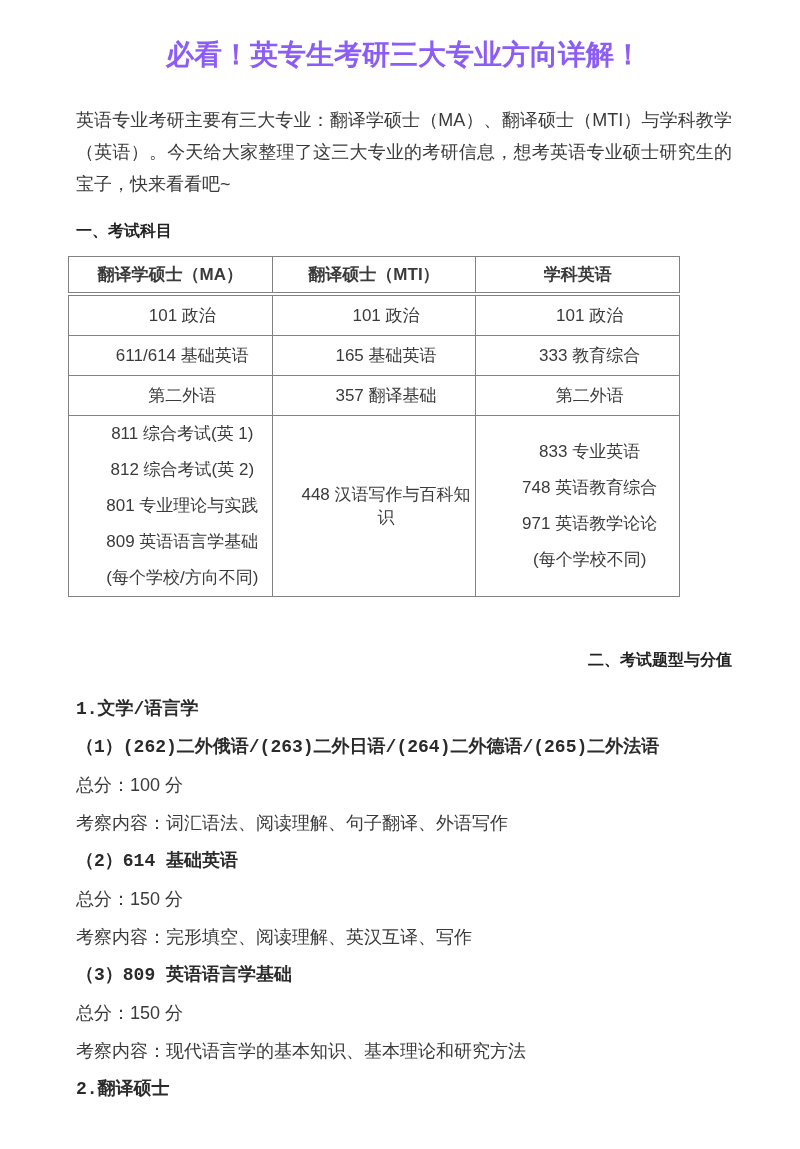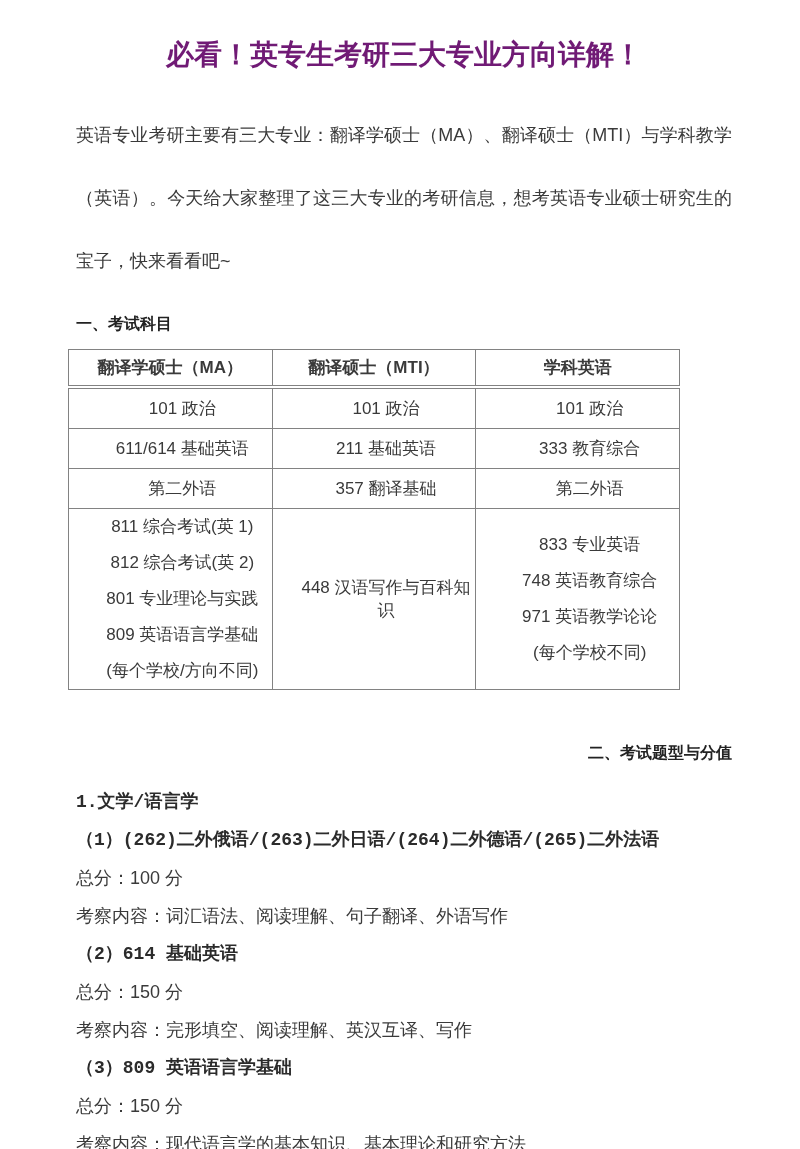--- a/index.html
+++ b/index.html
@@ -17,21 +17,21 @@
   }
   .doc-title {
     font-size: 28px;
     font-weight: bold;
     text-align: center;
     line-height: 42px;
     margin: 0 0 28px 0;
   }
   .intro {
     font-size: 18px;
-    line-height: 63px;
+    line-height: 32px;
     text-align: justify;
     margin: 0 0 8px 0;
   }
   .sec-heading {
     font-size: 16px;
     font-weight: bold;
     color: #222222;
     margin: 18px 0 12px 0;
     line-height: 26px;
   }
@@ -63,21 +63,21 @@
     line-height: 21px;
     margin: 0 0 17px 0;
   }
   .bold { font-weight: bold; color: #2b2b2b; font-family: Liberation Mono, monospace; }
 </style>
 </head>
 <body>
 
 <div class="page">
 
-  <h1 class="doc-title" style="color: #701a75;">必看！英专生考研三大专业方向详解！</h1>
+  <h1 class="doc-title" style="color: #8b5cf6;">必看！英专生考研三大专业方向详解！</h1>
 
   <p class="intro">英语专业考研主要有三大专业：翻译学硕士（MA）、翻译硕士（MTI）与学科教学（英语）。今天给大家整理了这三大专业的考研信息，想考英语专业硕士研究生的宝子，快来看看吧~</p>
 
   <h2 class="sec-heading">一、考试科目</h2>
 
   <table class="subjects">
     <thead>
       <tr>
         <th>翻译学硕士（MA）</th>
         <th>翻译硕士（MTI）</th>
@@ -85,21 +85,21 @@
       </tr>
     </thead>
     <tbody>
       <tr>
         <td>101 政治</td>
         <td>101 政治</td>
         <td>101 政治</td>
       </tr>
       <tr>
         <td>611/614 基础英语</td>
-        <td>211 基础英语</td>
+        <td>165 基础英语</td>
         <td>333 教育综合</td>
       </tr>
       <tr>
         <td>第二外语</td>
         <td>357 翻译基础</td>
         <td>第二外语</td>
       </tr>
       <tr class="tall-row">
         <td class="cell-lines">
           <div>811 综合考试(英 1)</div>

